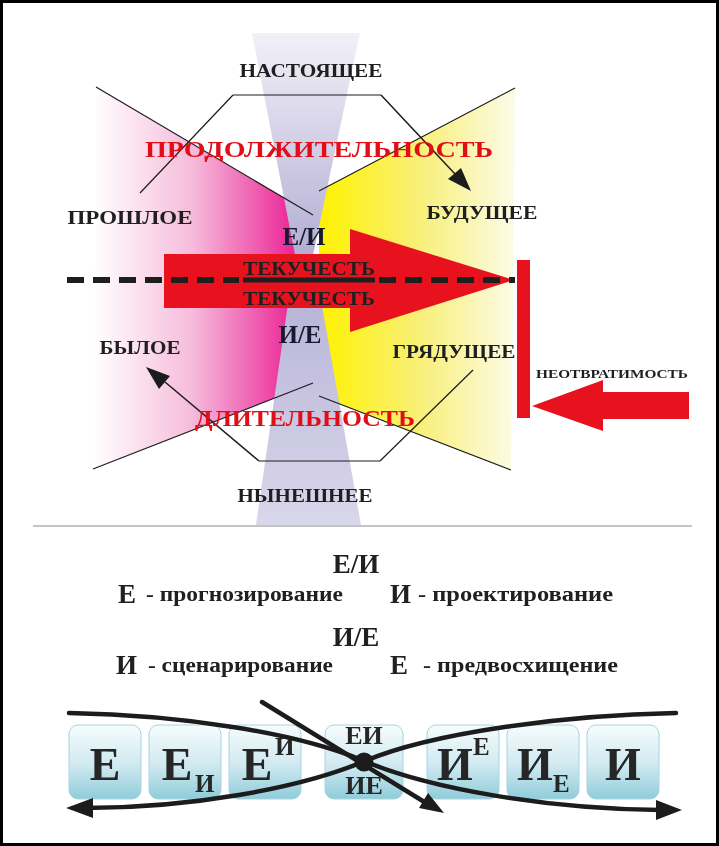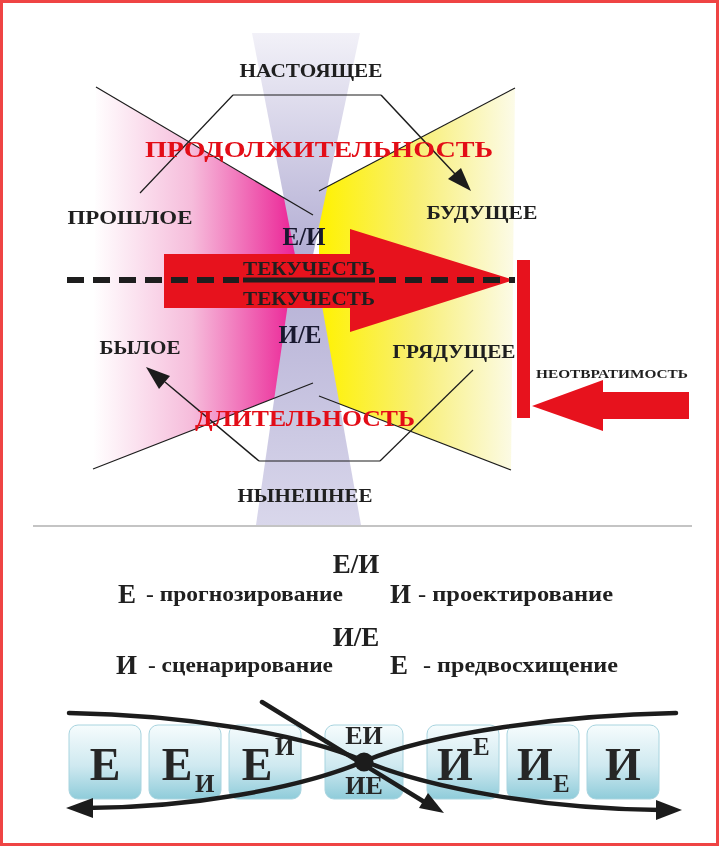--- a/index.html
+++ b/index.html
@@ -1,20 +1,20 @@
 <!DOCTYPE html>
 <html><head>
 <meta charset="utf-8">
 <style>
   html,body{margin:0;padding:0;background:#ffffff;}
   #canvas{
     position:relative;
     width:719px;height:846px;
     box-sizing:border-box;
-    border:3px solid #ef4444;
+    border:3px solid #000000;
     background:#ffffff;
     overflow:hidden;
     font-family:"Liberation Serif","DejaVu Serif",serif;
   }
   svg text{font-family:"Liberation Serif","DejaVu Serif",serif;font-weight:bold;}
 </style>
 </head>
 <body>
 
 <div id="canvas">

